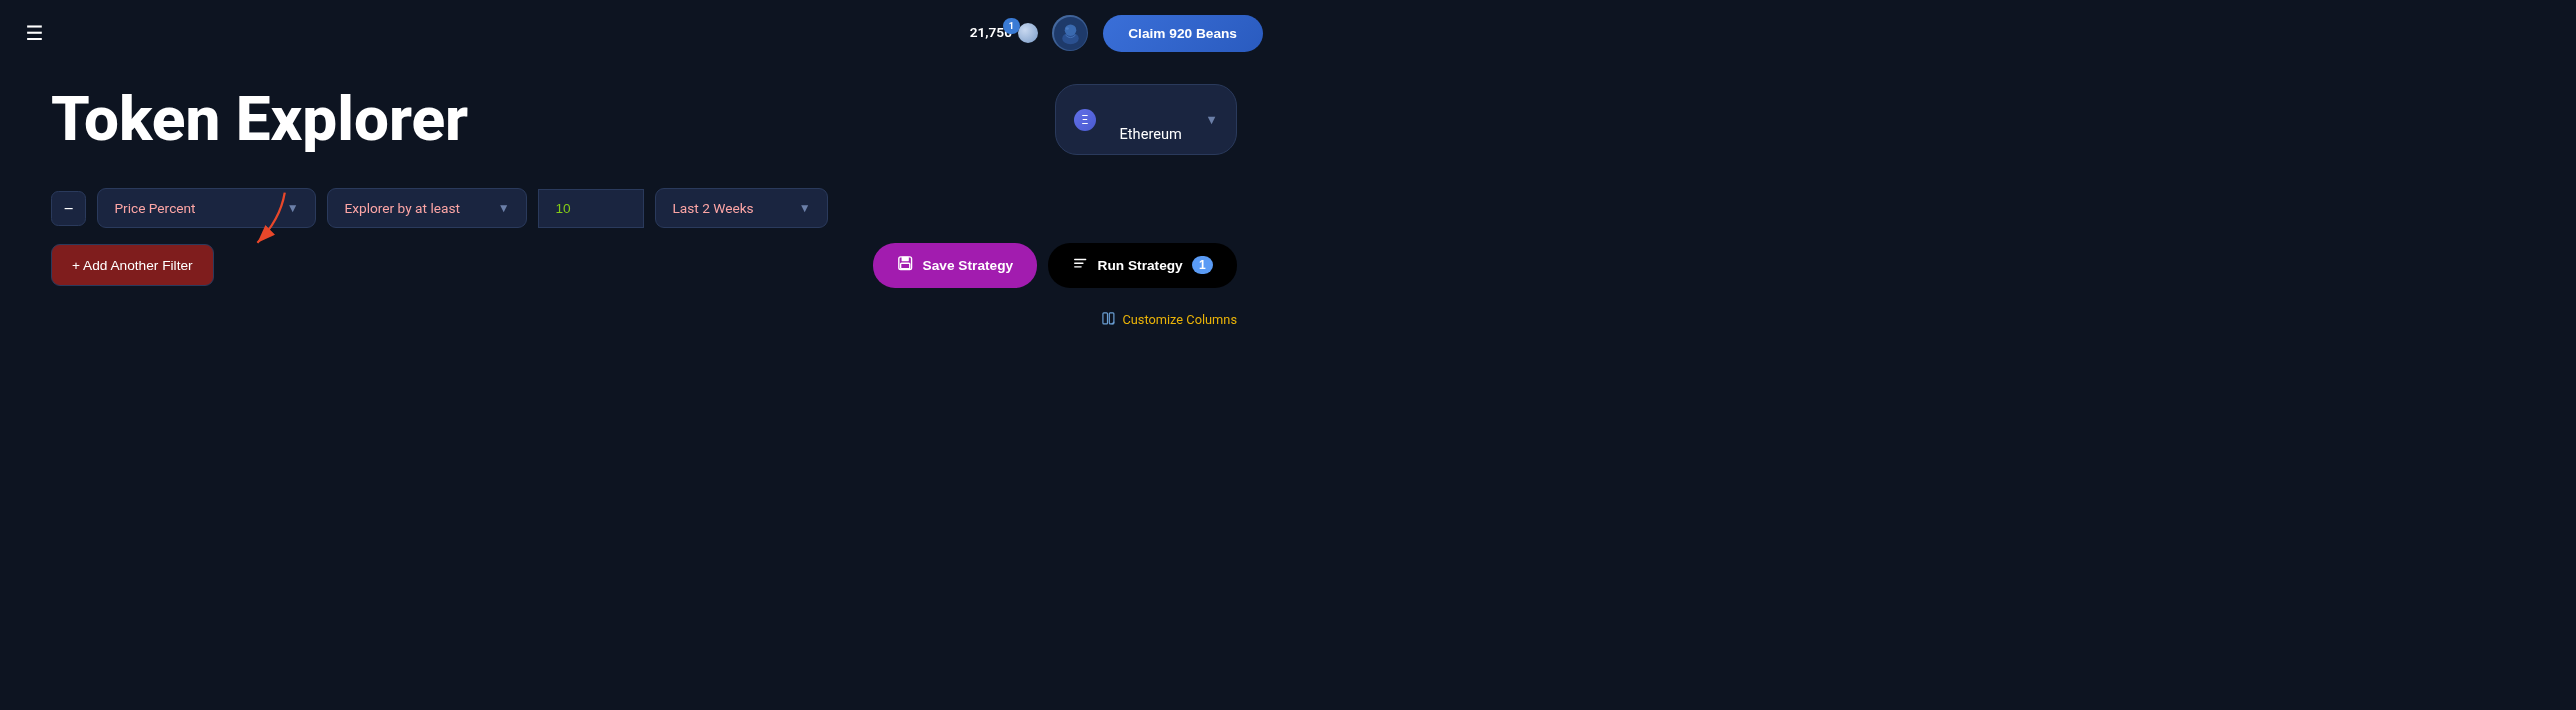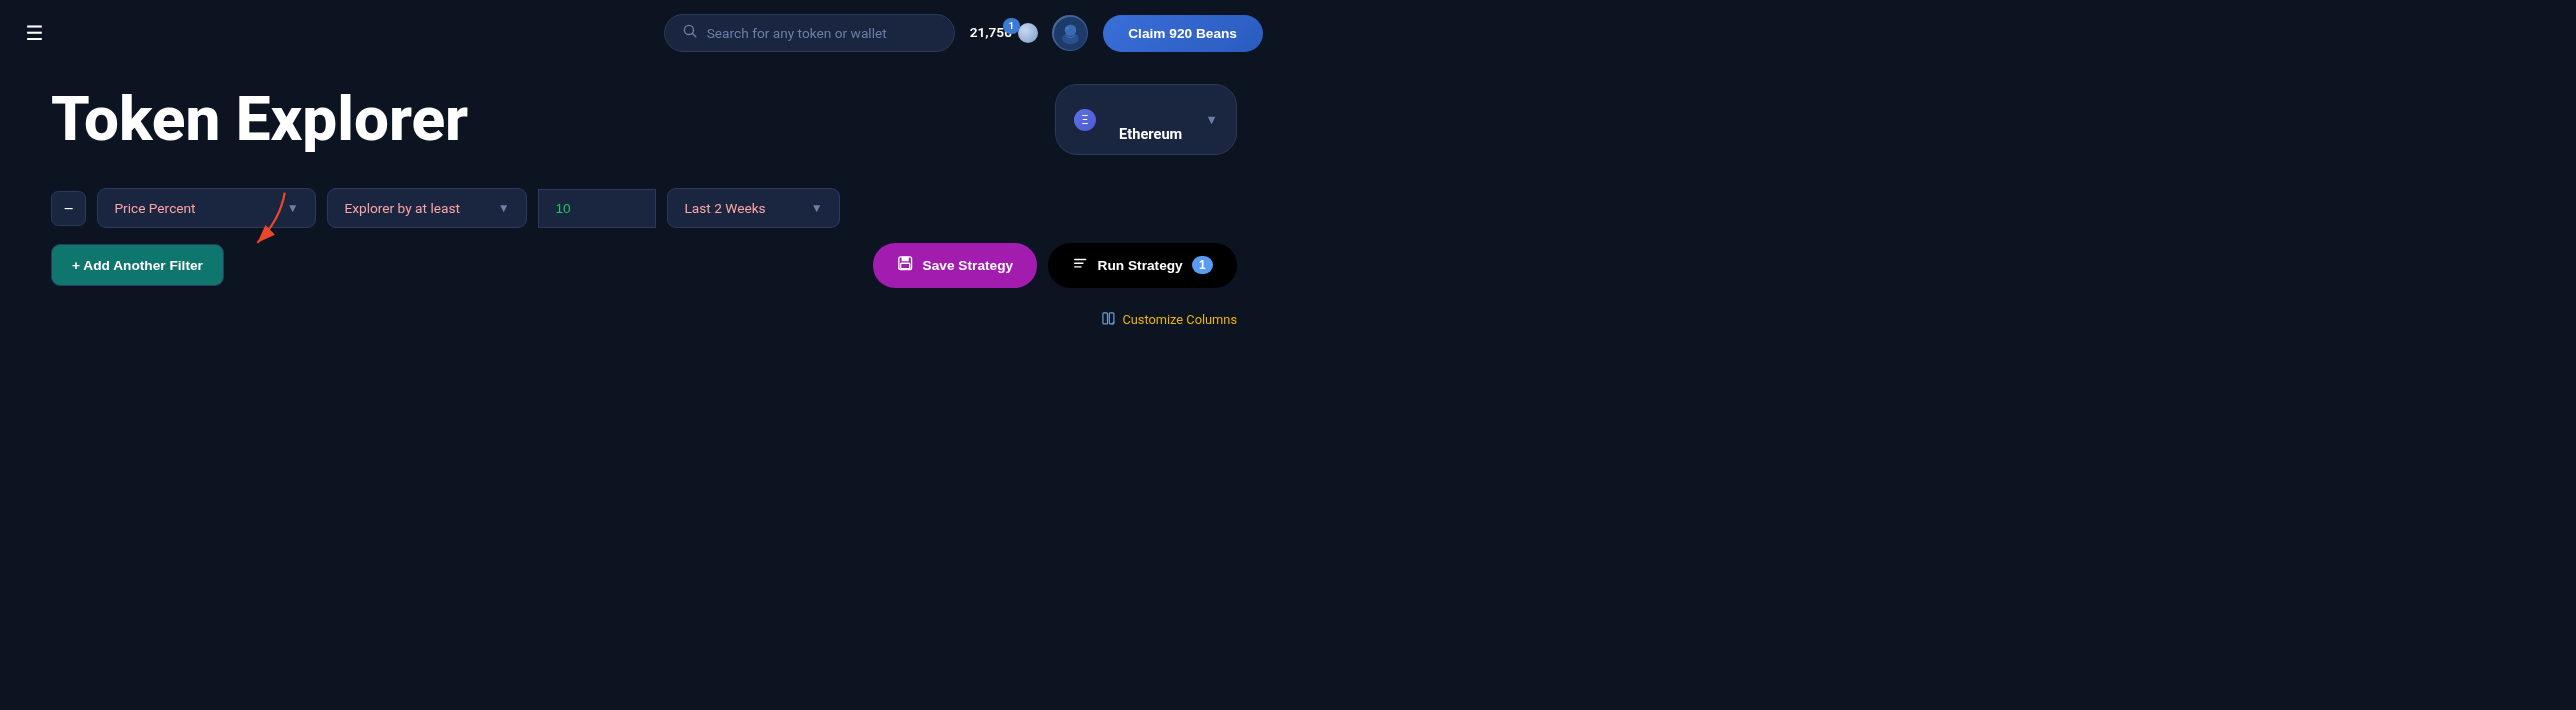--- a/index.html
+++ b/index.html
@@ -160,21 +160,21 @@
       background: linear-gradient(135deg, #6270e8, #4a5ad0);
       border-radius: 50%;
       display: flex;
       align-items: center;
       justify-content: center;
       font-size: 12.8px;
     }
 
     .network-name {
       font-size: 14.6px;
-      font-weight: 700;
+      font-weight: 400;
       color: #ffffff;
       flex: 1;
       margin-top: 29px;
     }
 
     .chevron-down {
       color: #6b7fa8;
       font-size: 12.8px;
     }
 
@@ -239,45 +239,45 @@
     .filter-dropdown .chevron {
       color: #6b7fa8;
       font-size: 12px;
     }
 
     .filter-value-input {
       background-color: #1a2540;
       border: 0.9px solid #2a3a5c;
       border-radius: 0;
       padding: 11px 16.4px;
-      color: #22c55e;
-      font-size: 13.7px;
-      width: 118px;
+      color: #84cc16;
+      font-size: 13.7px;
+      width: 106px;
       outline: none;
     }
 
     
     .action-row {
       display: flex;
       align-items: center;
       justify-content: space-between;
       position: relative;
     }
 
     .add-filter-btn {
       display: flex;
       align-items: center;
       gap: 9px;
-      background-color: #0f766e;
+      background-color: #7f1d1d;
       border: 0.9px solid #2a3a5c;
       border-radius: 9px;
       padding: 12.8px 20px;
       color: #ffffff;
       font-size: 13.7px;
-      font-weight: 700;
+      font-weight: 400;
       cursor: pointer;
     }
 
     .action-buttons {
       display: flex;
       align-items: center;
       gap: 11px;
     }
 
     .save-strategy-btn {
@@ -343,29 +343,20 @@
     }
   </style>
 </head>
 <body>
 
 <nav class="navbar">
   <div class="navbar-left">
     <span class="hamburger-icon">☰</span>
   </div>
   <div class="navbar-right">
-    <div class="search-bar">
-      <span>
-        <svg width="14.6" height="14.6" viewBox="0 0 16 16" fill="none">
-          <circle cx="6.5" cy="6.5" r="5" stroke="#6b7fa8" stroke-width="1.5"></circle>
-          <line x1="10.5" y1="10.5" x2="14" y2="14" stroke="#6b7fa8" stroke-width="1.5" stroke-linecap="round"></line>
-        </svg>
-      </span>
-      <span class="search-bar-text">Search for any token or wallet</span>
-    </div>
 
     <div class="beans-counter">
       <div style="text-align:right;">
         <div style="display:flex;align-items:center;gap:5.5px;position:relative;">
           <span class="notification-badge">1</span>
           <div style="text-align:right;">
             <div class="beans-count">21,750</div>
           </div>
           <div class="bean-icon"></div>
         </div>

